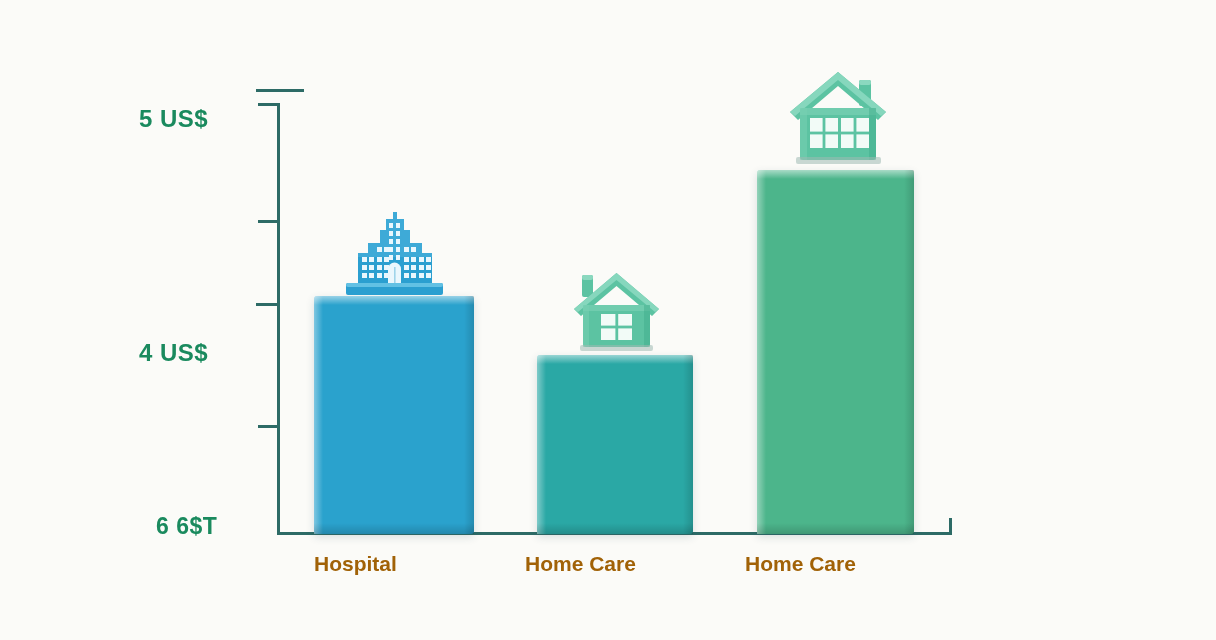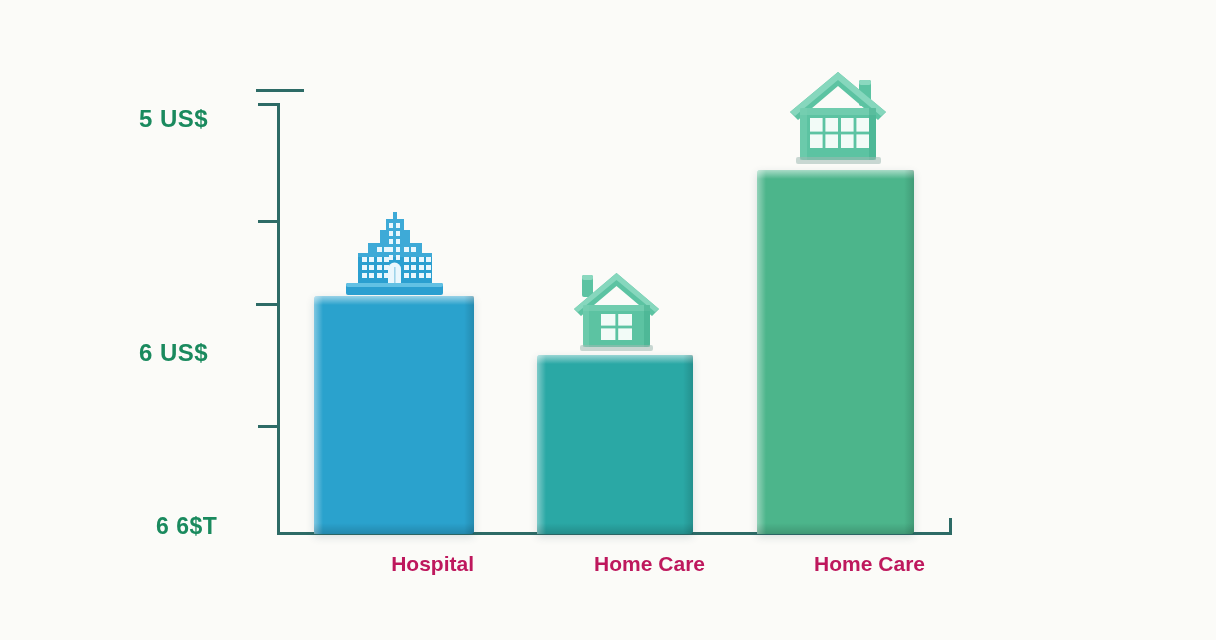--- a/index.html
+++ b/index.html
@@ -116,24 +116,24 @@
     border-radius: 0 0 3px 3px;
   }
 
   #bar-0 { left: 314px; top: 296px;  width: 160px; height: 238px; }
   #bar-1 { left: 537px; top: 355px;  width: 156px; height: 179px; }
   #bar-2 { left: 757px; top: 170px;  width: 157px; height: 364px; }
 
   
   .xlabel {
     position: absolute;
-    color: #be185d;
+    color: #a16207;
     font-weight: bold;
     font-size: 21px;
-    text-align: right;
+    text-align: left;
     white-space: nowrap;
   }
   #xlabel-0 { left: 314px; top: 552px; width: 160px; }
   #xlabel-1 { left: 525px; top: 552px; width: 180px; }
   #xlabel-2 { left: 745px; top: 552px; width: 180px; }
 
   
   .icon-wrap { position: absolute; }
   #icon-0 { left: 344px; top: 197px; width: 101px; height: 100px; }
   #icon-1 { left: 570px; top: 265px; width: 93px;  height: 91px; }
@@ -150,21 +150,21 @@
   <div class="axis-line-v"></div>
   <div class="axis-line-h"></div>
   <div class="axis-end-right"></div>
 
   <div class="tick t0"></div>
   <div class="tick t1"></div>
   <div class="tick t2"></div>
   <div class="tick t3"></div>
 
   <div class="ylabel y0">5 US$</div>
-  <div class="ylabel y1">6 US$</div>
+  <div class="ylabel y1">4 US$</div>
   <div class="ylabel y2">6 6$T</div>
 
   <div class="bar" id="bar-0">
     <div class="face" style="background:#2aa2cd"></div>
     <div class="bevel-top"></div>
     <div class="bevel-left"></div>
     <div class="bevel-right"></div>
     <div class="bevel-bottom"></div>
   </div>
 

